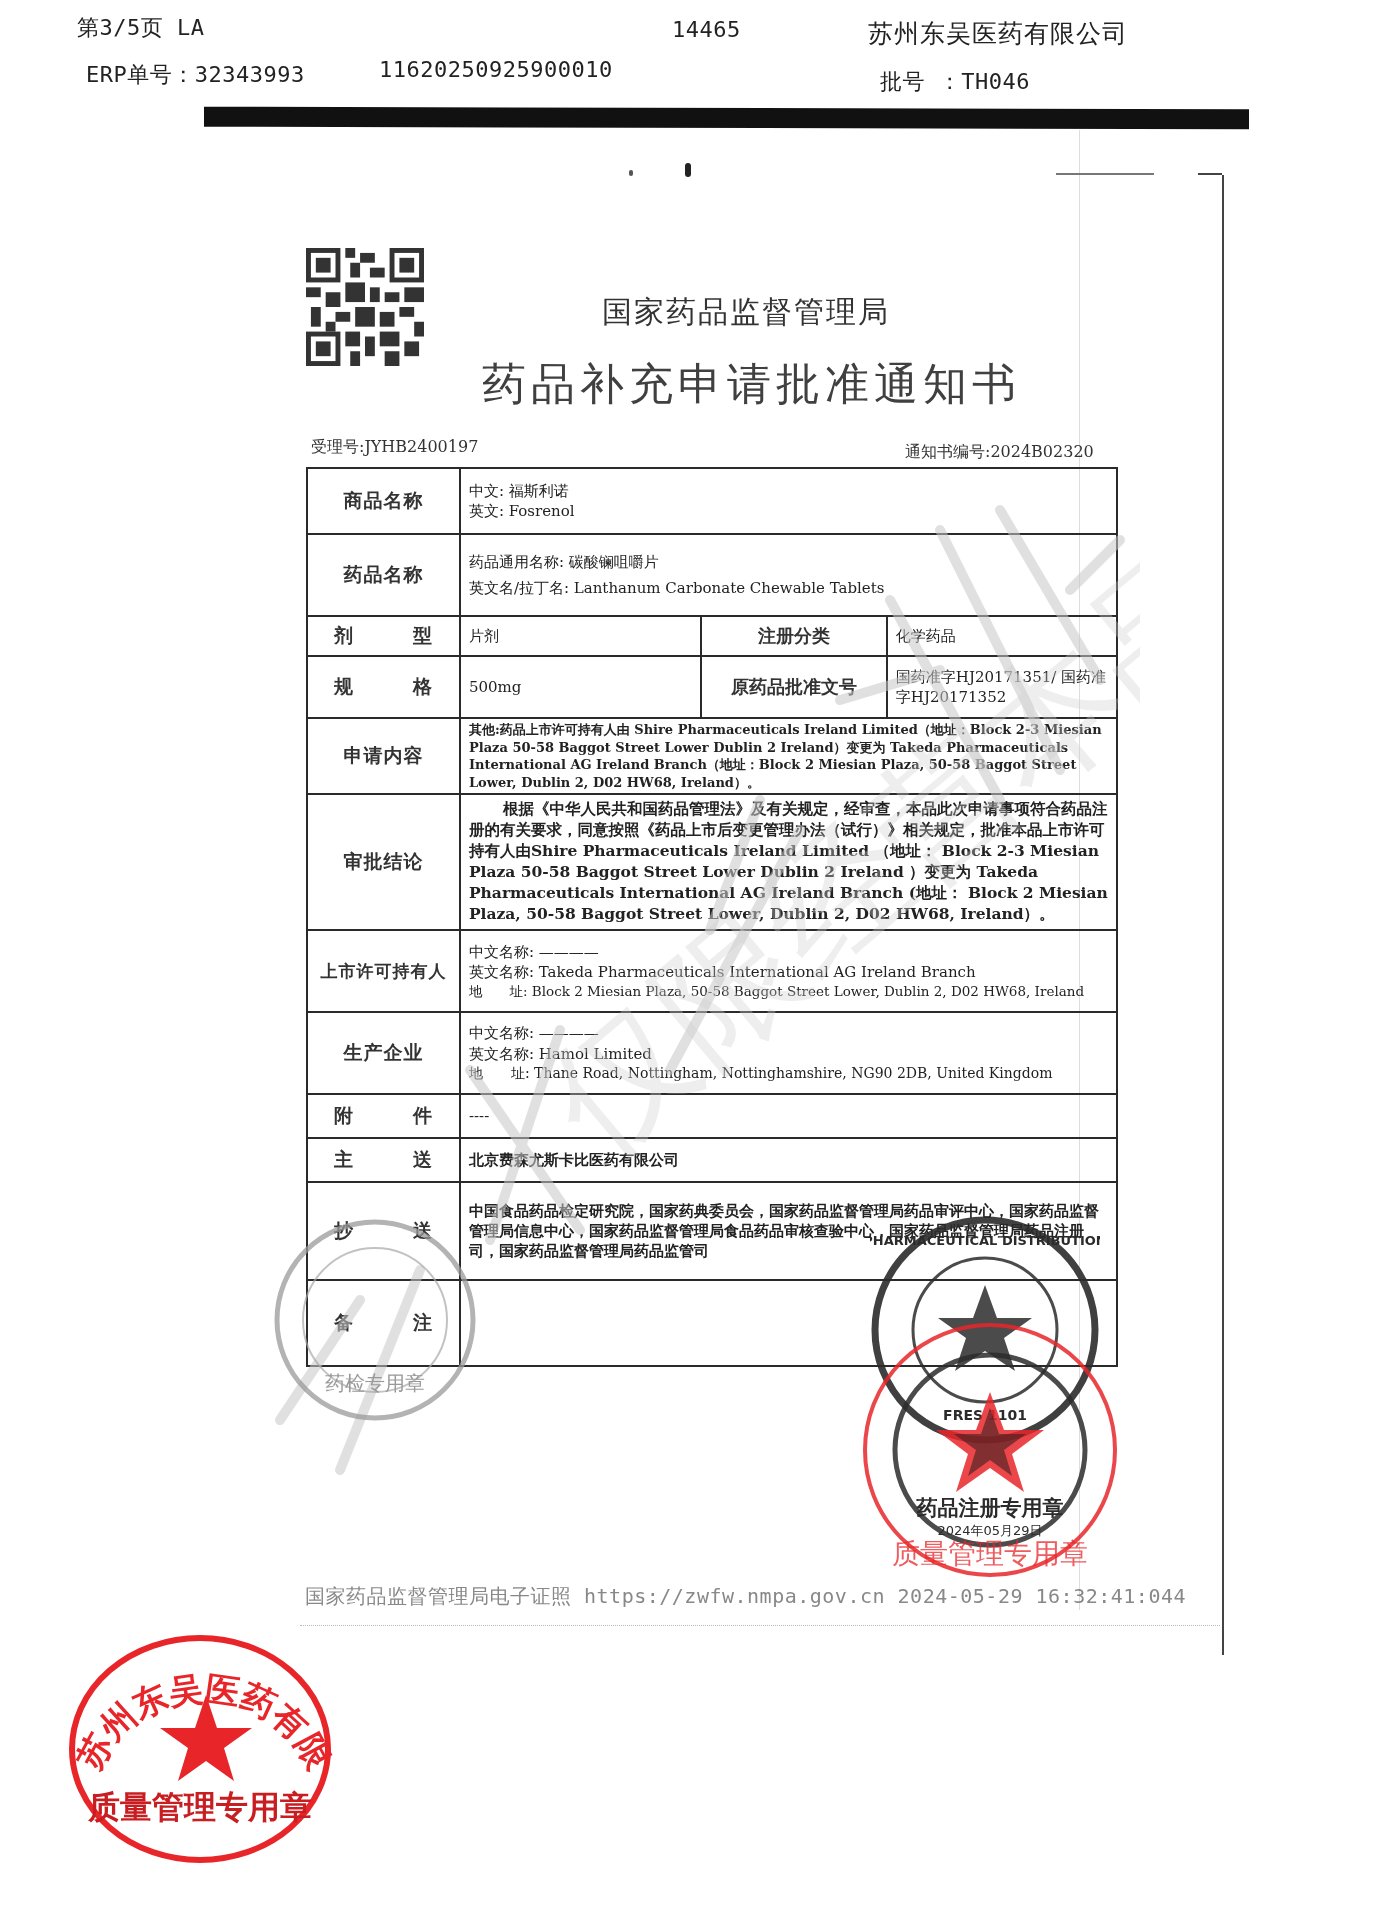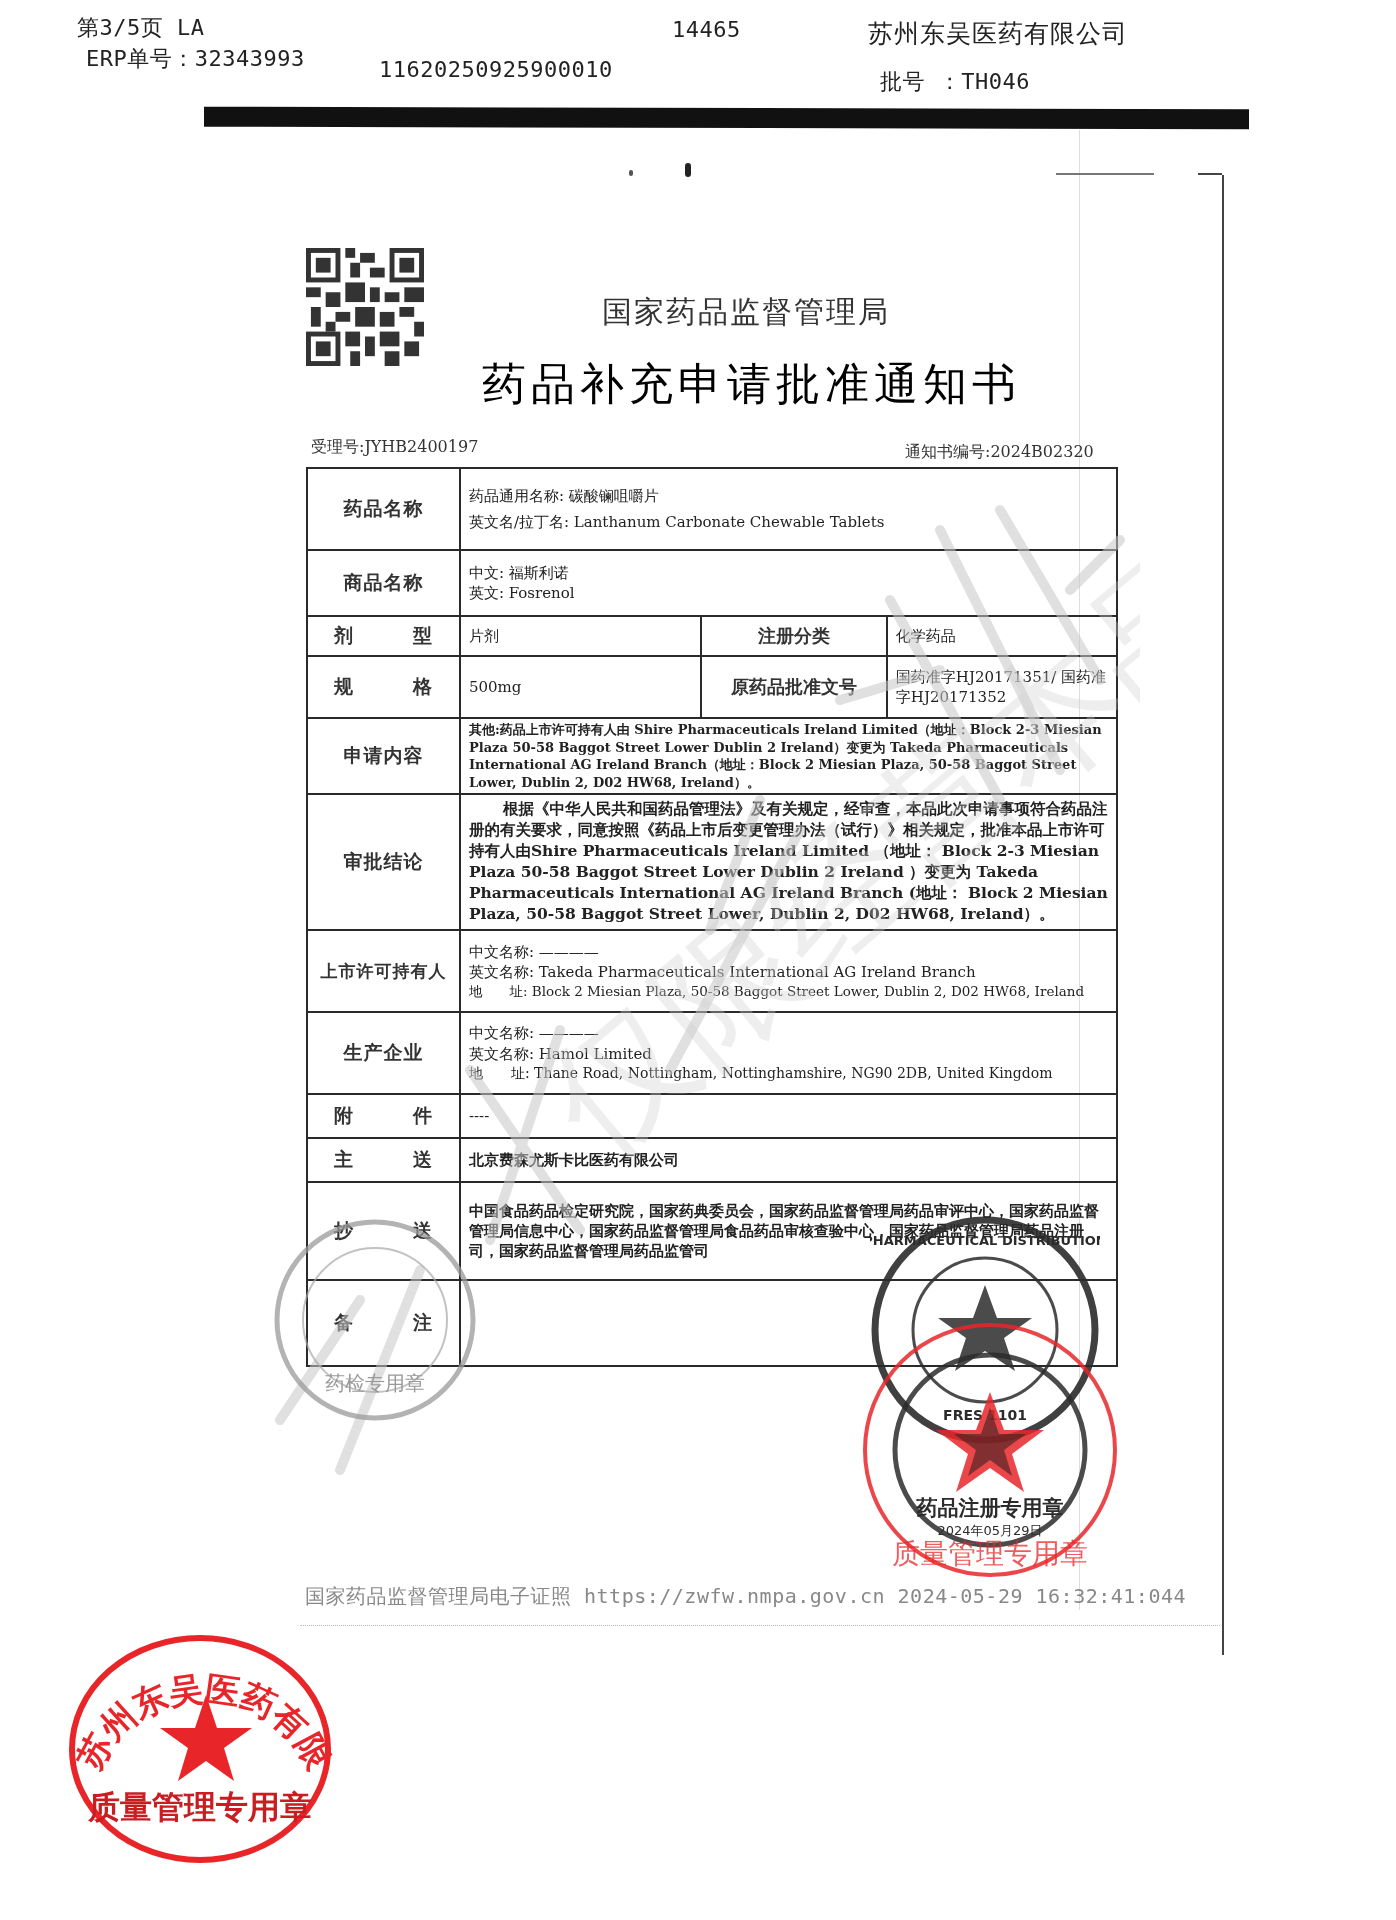--- a/index.html
+++ b/index.html
@@ -18,21 +18,21 @@
   .sheet-edge-v { left: 1222px; top: 175px; width: 2px; height: 1480px; background: #444; }
   .sheet-edge-h { left: 1056px; top: 173px; width: 98px; height: 2px; background: #777; }
   .sheet-edge-h2 { left: 1198px; top: 173px; width: 24px; height: 2px; background: #444; }
   .faint-v { left: 1079px; top: 130px; width: 1px; height: 1480px; background: #ddd; }
   .faint-h { left: 300px; top: 1625px; width: 920px; height: 1px; border-top: 1px dotted #bbb; }
 
   
   .qr { left: 305px; top: 248px; width: 120px; height: 118px; }
 
   .agency { left: 585px; top: 292px; font-size: 30px; font-family: "DejaVu Sans", sans-serif; color: #333; letter-spacing: 2px; margin-left: 17px; }
-  .doc-title { left: 482px; top: 355px; font-size: 44px; font-family: Liberation Mono, monospace; color: #000000; letter-spacing: 5px; font-weight: 300; }
+  .doc-title { left: 482px; top: 355px; font-size: 44px; font-family: Liberation Mono, monospace; color: #404040; letter-spacing: 5px; font-weight: 300; }
 
   .acc-no { left: 311px; top: 437px; font-size: 16px; color: #333; }
   .notice-no { left: 905px; top: 442px; font-size: 16px; color: #333; }
 
   
   table.form {
     position: absolute; left: 306px; top: 467px; width: 812px;
     border-collapse: collapse; font-size: 15px; color: #222;
   }
   table.form td { border: 2px solid #2a2a2a; padding: 2px 8px; vertical-align: middle; line-height: 1.35; }
@@ -51,21 +51,21 @@
   
   .seal { pointer-events: none; }
 </style>
 </head>
 <body>
 
 <div class="abs hdr" style="left:77px;top:13px;">第3/5页 LA</div>
 <div class="abs hdr" style="left:379px;top:17px;margin-top:40px;">11620250925900010</div>
 <div class="abs hdr" style="left:672px;top:17px;">14465</div>
 <div class="abs sans" style="left:868px;top:17px;font-size:25px;letter-spacing:1px;color:#222;">苏州东吴医药有限公司</div>
-<div class="abs hdr" style="left:86px;top:44px;">
+<div class="abs hdr" style="left:86px;top:60px;">
   <span>ERP单号：</span><span>32343993</span>
 </div>
 <div class="abs hdr" style="left:880px;top:67px;">
   <span>批号 ：</span><span>TH046</span>
 </div>
 <div class="abs dark-bar"></div>
 
 <div class="abs faint-v"></div>
 <div class="abs sheet-edge-h"></div>
 <div class="abs sheet-edge-h2"></div>
@@ -118,32 +118,32 @@
 <div class="abs notice-no">通知书编号:2024B02320</div>
 
 <table class="form">
   <colgroup>
     <col style="width:138px">
       <col style="width:250px">
       <col style="width:188px">
       <col style="width:236px">
   </colgroup>
   <tbody>
-      <tr style="height:82px">
+      <tr style="height:66px">
+    <td class="lbl">商品名称</td>
+    <td colspan="3">
+      <div>中文: 福斯利诺</div>
+      <div>英文: Fosrenol</div>
+    </td>
+  </tr>
+  <tr style="height:82px">
     <td class="lbl">药品名称</td>
     <td colspan="3">
       <div>药品通用名称: 碳酸镧咀嚼片</div>
       <div style="margin-top:6px">英文名/拉丁名: Lanthanum Carbonate Chewable Tablets</div>
-    </td>
-  </tr>
-  <tr style="height:66px">
-    <td class="lbl">商品名称</td>
-    <td colspan="3">
-      <div>中文: 福斯利诺</div>
-      <div>英文: Fosrenol</div>
     </td>
   </tr>
   <tr style="height:40px">
     <td class="lbl">
           <div class="spread">
             <span>剂</span>
             <span>型</span>
           </div>
         </td>
     <td>片剂</td>

